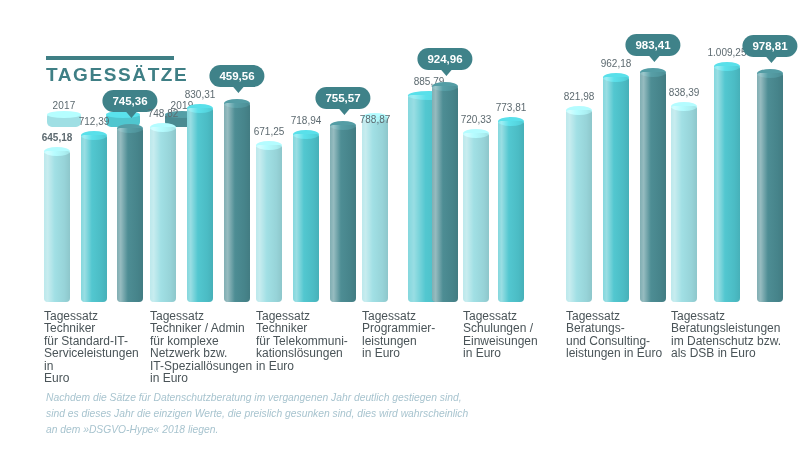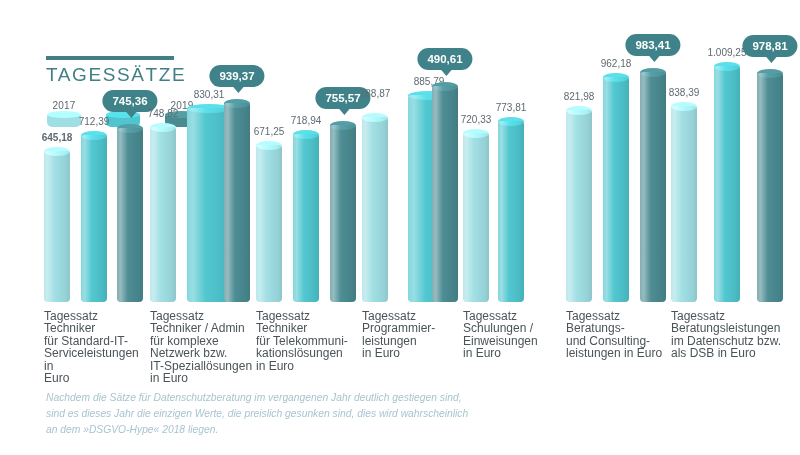--- a/index.html
+++ b/index.html
@@ -13,21 +13,21 @@
   #root{position:absolute;inset:0;}
 
   
   .title-rule{
     position:absolute;left:46px;top:56px;
     width:128px;height:4px;background:#3f7f85;
   }
   .title{
     position:absolute;left:46px;top:64px;
     font-size:19px;letter-spacing:1.6px;
-    font-weight:400;color:#3f7f85;
+    font-weight:700;color:#3f7f85;
   }
 
   
   .legend{position:absolute;left:47px;top:100px;display:flex;gap:25px;}
   .legend-item{width:34px;text-align:center;}
   .legend-label{
     font-size:10px;color:#5d6a70;letter-spacing:.2px;
     margin-bottom:3px;
   }
   .legend-puck{
@@ -144,33 +144,33 @@
         </div>
       </div>
       <div class="group" style="left: 150px; width: 100px;">
         <div class="bar-wrap" style="left: 0px; width: 26px; height: 300px;">
           <div class="bar" style="height: 175px; background: rgb(159, 223, 228);">
             <div class="cap" style="background: rgb(180, 252, 255);"></div>
             <div class="shade"></div>
           </div>
           <div class="val-plain" style="bottom: 183px;">748,82</div>
         </div>
-        <div class="bar-wrap" style="left: 37px; width: 44px; height: 300px;">
+        <div class="bar-wrap" style="left: 37px; width: 26px; height: 300px;">
           <div class="bar" style="height: 194px; background: rgb(79, 198, 207);">
             <div class="cap" style="background: rgb(89, 224, 234);"></div>
             <div class="shade"></div>
           </div>
           <div class="val-plain" style="bottom: 202px;">830,31</div>
         </div>
         <div class="bar-wrap" style="left: 74px; width: 26px; height: 300px;">
           <div class="bar" style="height: 199px; background: rgb(74, 139, 146);">
             <div class="cap" style="background: rgb(84, 157, 165);"></div>
             <div class="shade"></div>
           </div>
-          <div class="val-bubble" style="bottom: 215px;">939,37</div>
+          <div class="val-bubble" style="bottom: 215px;">459,56</div>
         </div>
       </div>
       <div class="group" style="left: 256px; width: 100px;">
         <div class="bar-wrap" style="left: 0px; width: 26px; height: 300px;">
           <div class="bar" style="height: 157px; background: rgb(159, 223, 228);">
             <div class="cap" style="background: rgb(180, 252, 255);"></div>
             <div class="shade"></div>
           </div>
           <div class="val-plain" style="bottom: 165px;">671,25</div>
         </div>
@@ -188,35 +188,35 @@
           </div>
           <div class="val-bubble" style="bottom: 193px;">755,57</div>
         </div>
       </div>
       <div class="group" style="left: 362px; width: 96px;">
         <div class="bar-wrap" style="left: 0px; width: 26px; height: 300px;">
           <div class="bar" style="height: 185px; background: rgb(159, 223, 228);">
             <div class="cap" style="background: rgb(180, 252, 255);"></div>
             <div class="shade"></div>
           </div>
-          <div class="val-plain" style="bottom: 203px;">788,87</div>
+          <div class="val-plain" style="bottom: 177px;">788,87</div>
         </div>
         <div class="bar-wrap" style="left: 46px; width: 42px; height: 300px;">
           <div class="bar" style="height: 207px; background: rgb(79, 198, 207);">
             <div class="cap" style="background: rgb(89, 224, 234);"></div>
             <div class="shade"></div>
           </div>
           <div class="val-plain" style="bottom: 215px;">885,79</div>
         </div>
         <div class="bar-wrap" style="left: 70px; width: 26px; height: 300px;">
           <div class="bar" style="height: 216px; background: rgb(74, 139, 146);">
             <div class="cap" style="background: rgb(84, 157, 165);"></div>
             <div class="shade"></div>
           </div>
-          <div class="val-bubble" style="bottom: 232px;">490,61</div>
+          <div class="val-bubble" style="bottom: 232px;">924,96</div>
         </div>
       </div>
       <div class="group" style="left: 463px; width: 96px;">
         <div class="bar-wrap" style="left: 0px; width: 26px; height: 300px;">
           <div class="bar" style="height: 169px; background: rgb(159, 223, 228);">
             <div class="cap" style="background: rgb(180, 252, 255);"></div>
             <div class="shade"></div>
           </div>
           <div class="val-plain" style="bottom: 177px;">720,33</div>
         </div>

